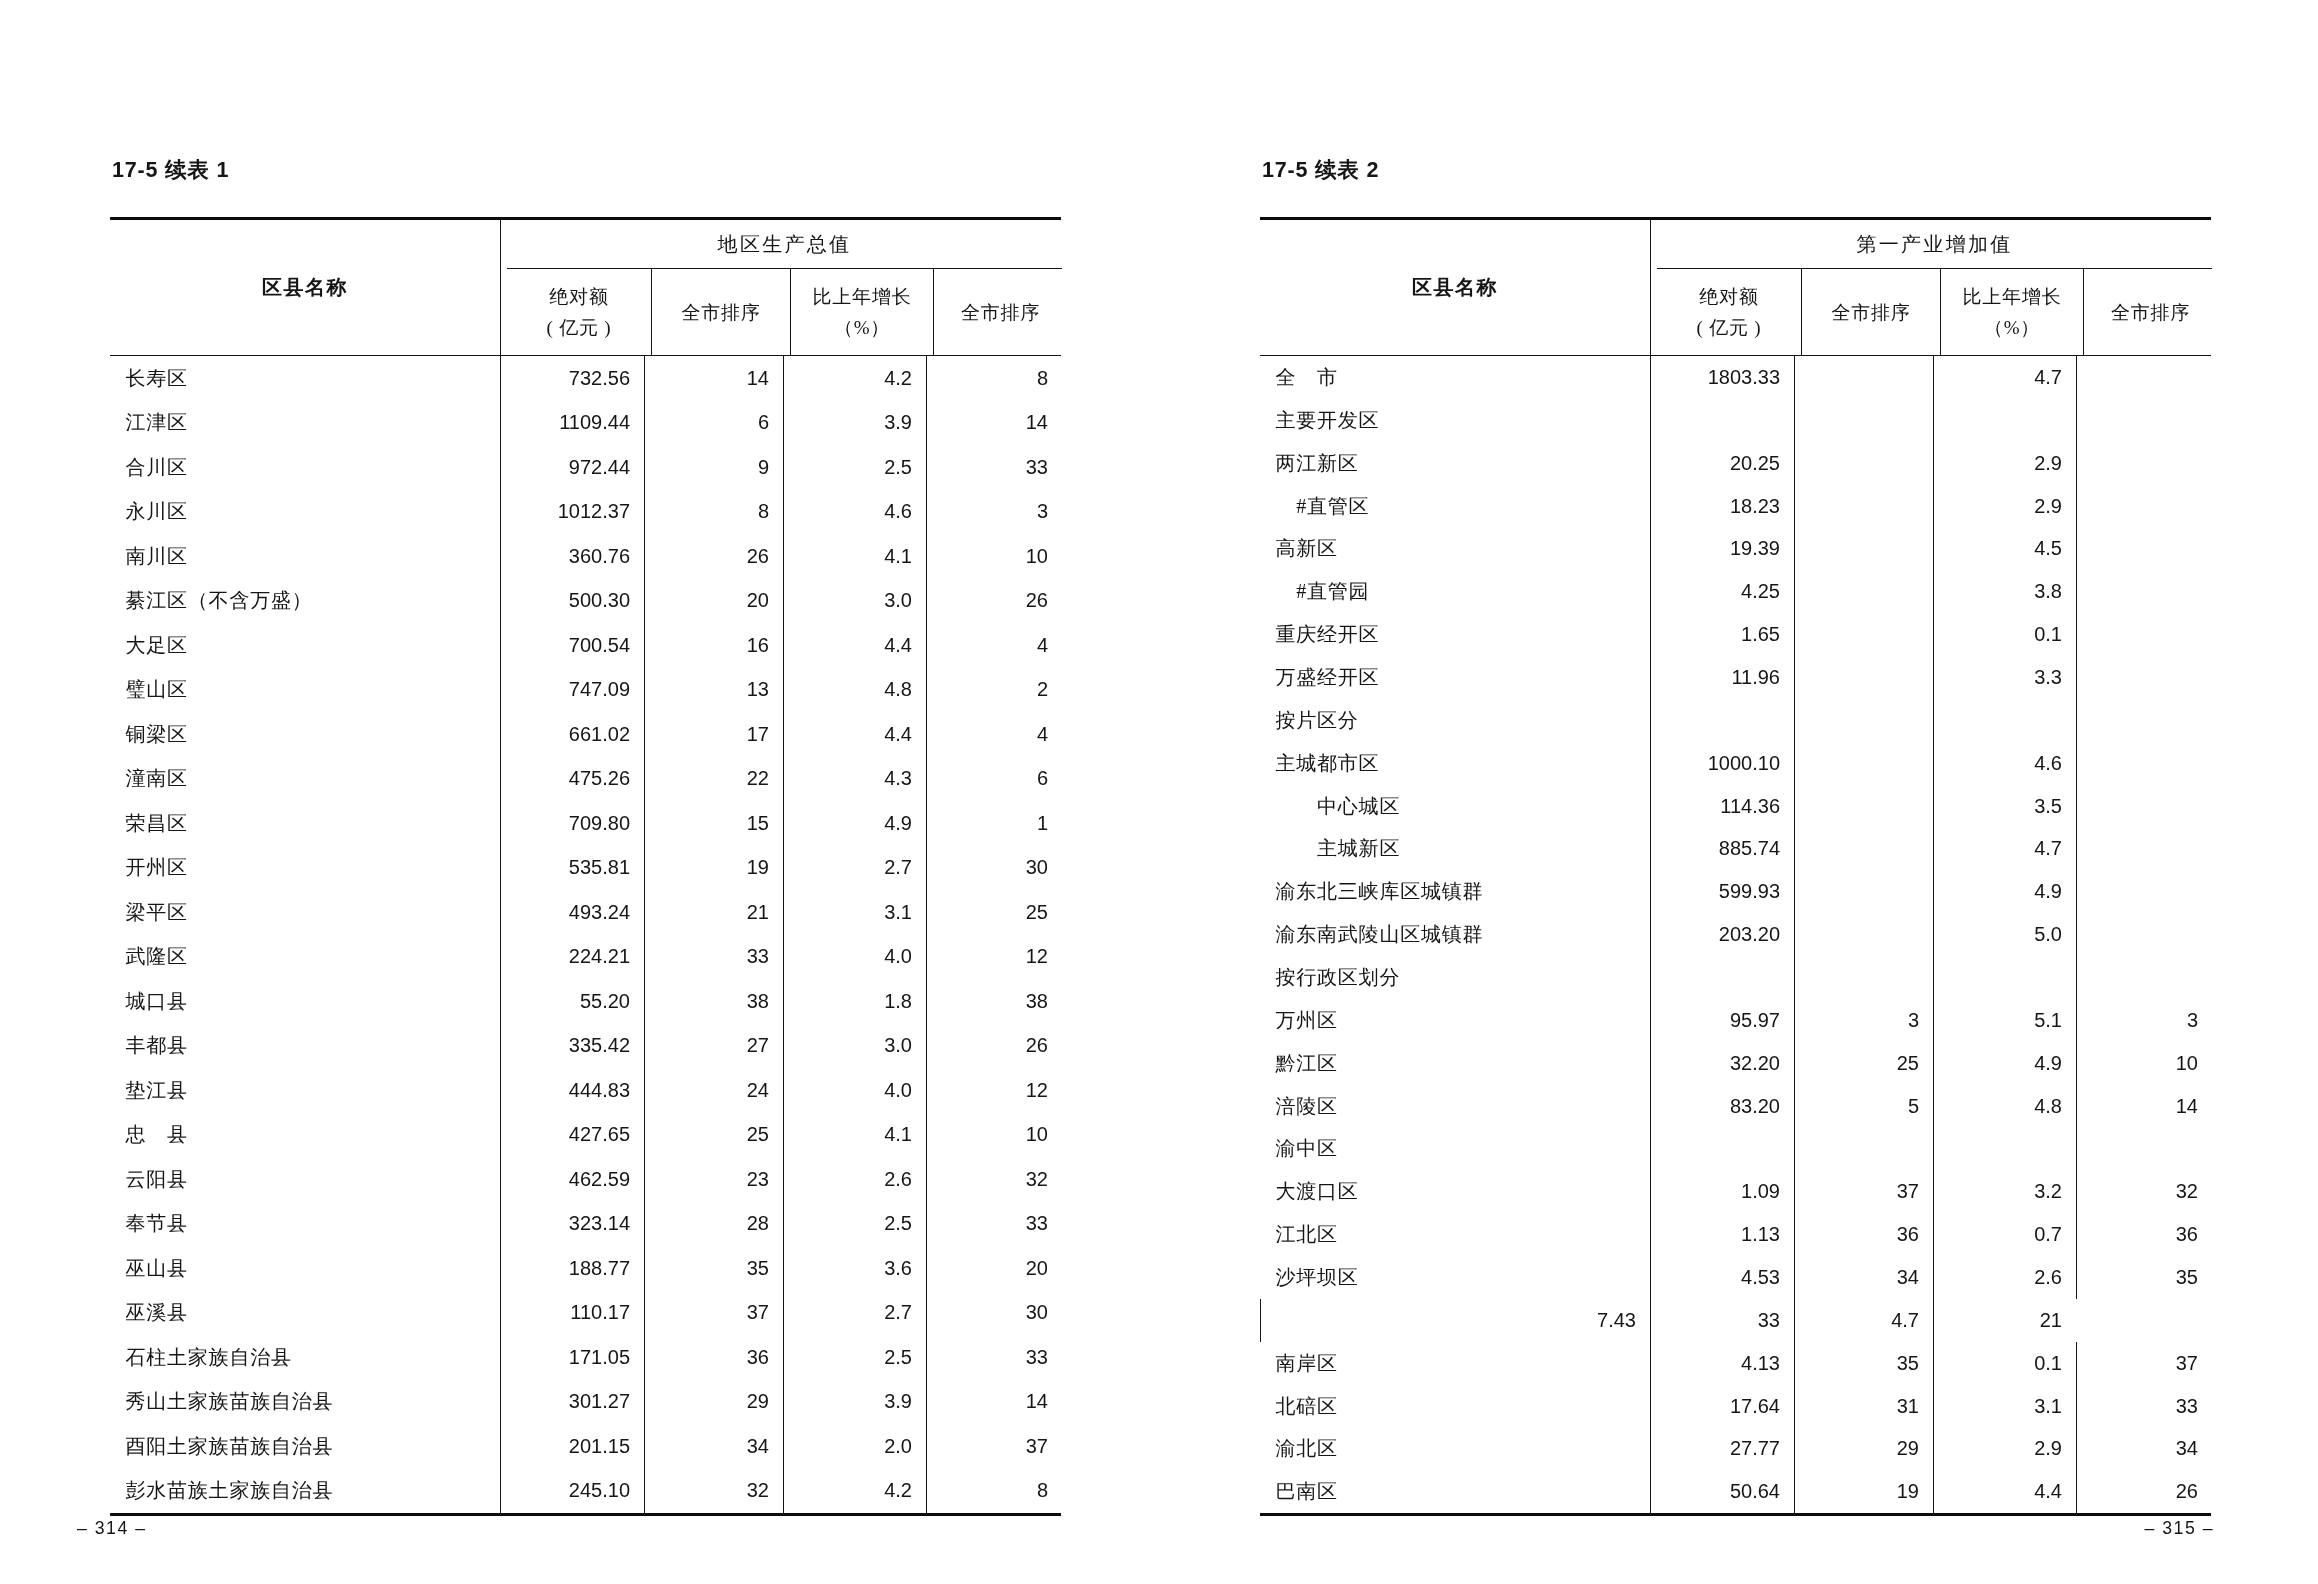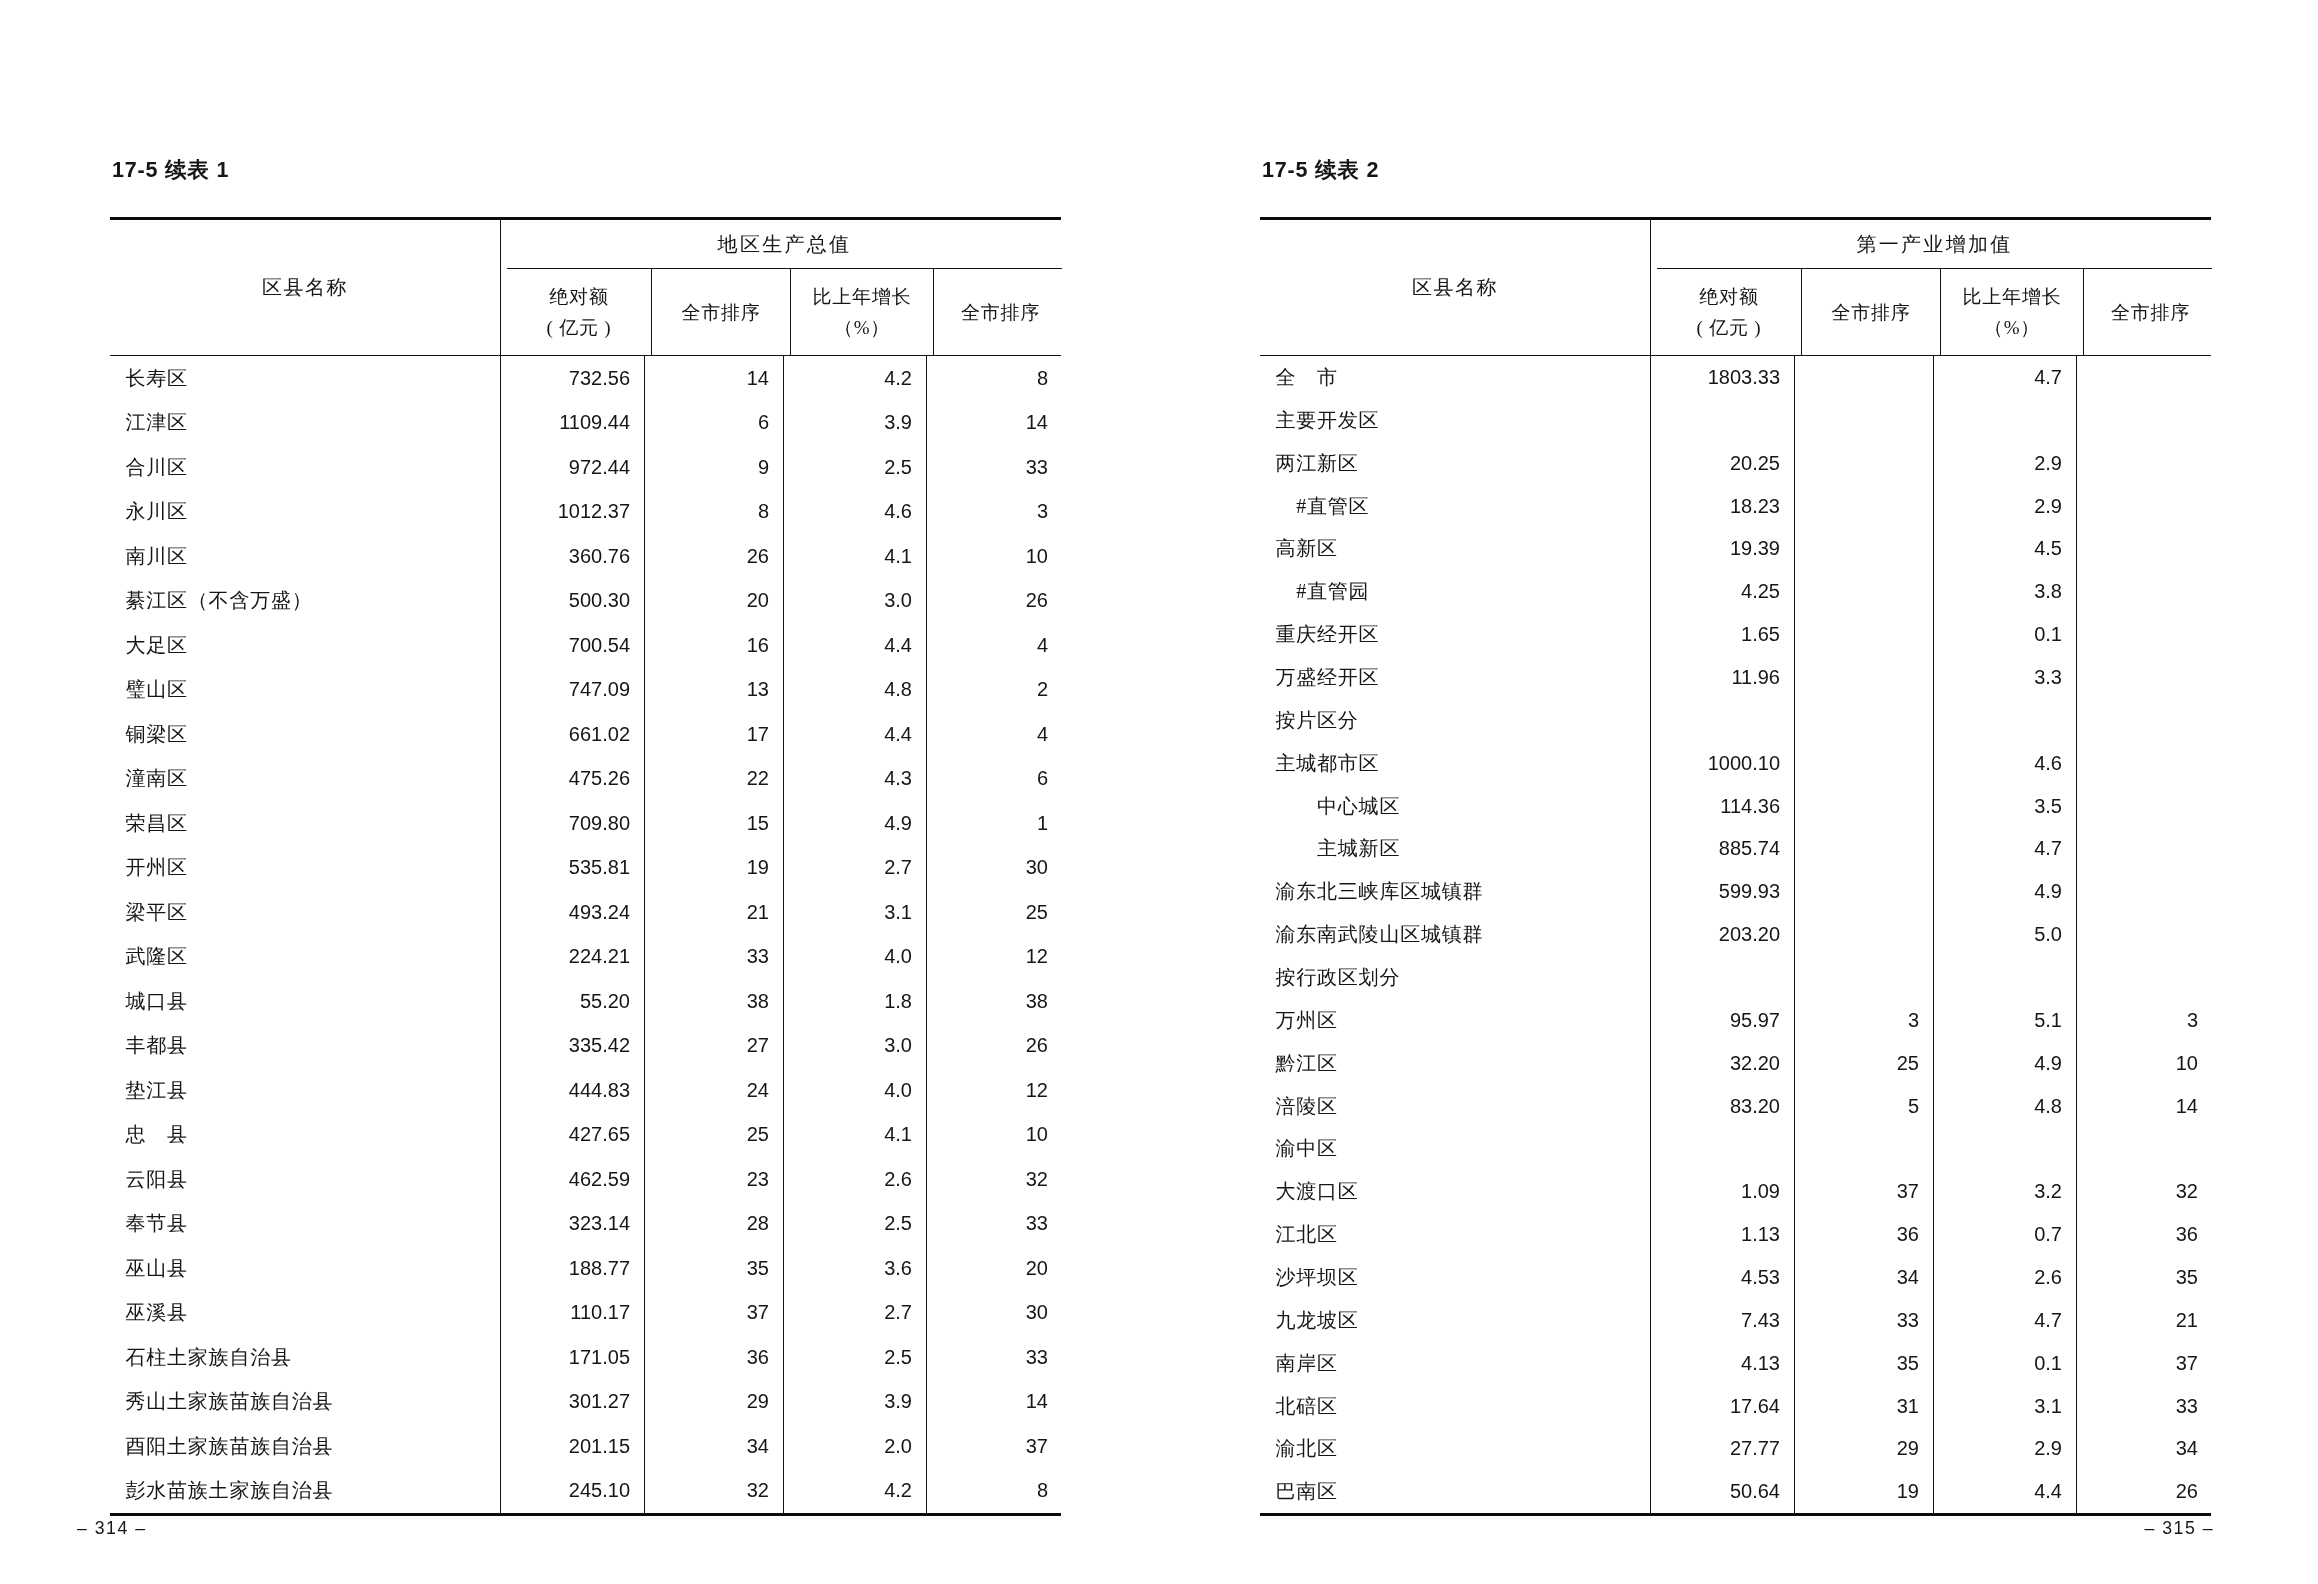--- a/index.html
+++ b/index.html
@@ -16,21 +16,21 @@
   .page-right .table-title { left:103px; }
 
   .yb-table { position:absolute; top:217px; width:951px;
               border-top:3.1px solid #0c0c0c; border-bottom:3.1px solid #0c0c0c; }
   .page-left  .yb-table { left:110px; }
   .page-right .yb-table { left:101px; }
 
   .thead { display:grid; grid-template-columns:390px 562px; height:136px;
            border-bottom:1.5px solid #141414; }
   .name-h { display:flex; align-items:center; justify-content:center;
-            font-size:20px; letter-spacing:1.5px; }
+            font-size:20px; letter-spacing:1.5px;font-weight:bold; }
   .group-col { display:flex; flex-direction:column; border-left:1.5px solid #141414;padding-left:6px; }
   .group-h { height:49px; display:flex; align-items:center; justify-content:center;
              font-size:20px; letter-spacing:2.3px; border-bottom:1.5px solid #141414; }
   .sub-row { flex:1; display:grid; grid-template-columns:144px 139px 143px 134px; }
   .sub-h { display:flex; flex-direction:column; align-items:center; justify-content:center;
            font-size:19px; line-height:31px; letter-spacing:0.8px; text-align:center; }
   .sub-h:not(:first-child) { border-left:1.5px solid #141414; }
   .hline { display:block; }
   .hline:empty { display:none; }
 
@@ -441,21 +441,20 @@
     <div class="cell c-num">36</div>
   </div>
         <div class="row">
     <div class="cell c-name">沙坪坝区</div>
     <div class="cell c-num">4.53</div>
     <div class="cell c-num">34</div>
     <div class="cell c-num">2.6</div>
     <div class="cell c-num">35</div>
   </div>
         <div class="row">
-    <div class="cell c-name">九龙坡区</div>
     <div class="cell c-num">7.43</div>
     <div class="cell c-num">33</div>
     <div class="cell c-num">4.7</div>
     <div class="cell c-num">21</div>
   </div>
         <div class="row">
     <div class="cell c-name">南岸区</div>
     <div class="cell c-num">4.13</div>
     <div class="cell c-num">35</div>
     <div class="cell c-num">0.1</div>

